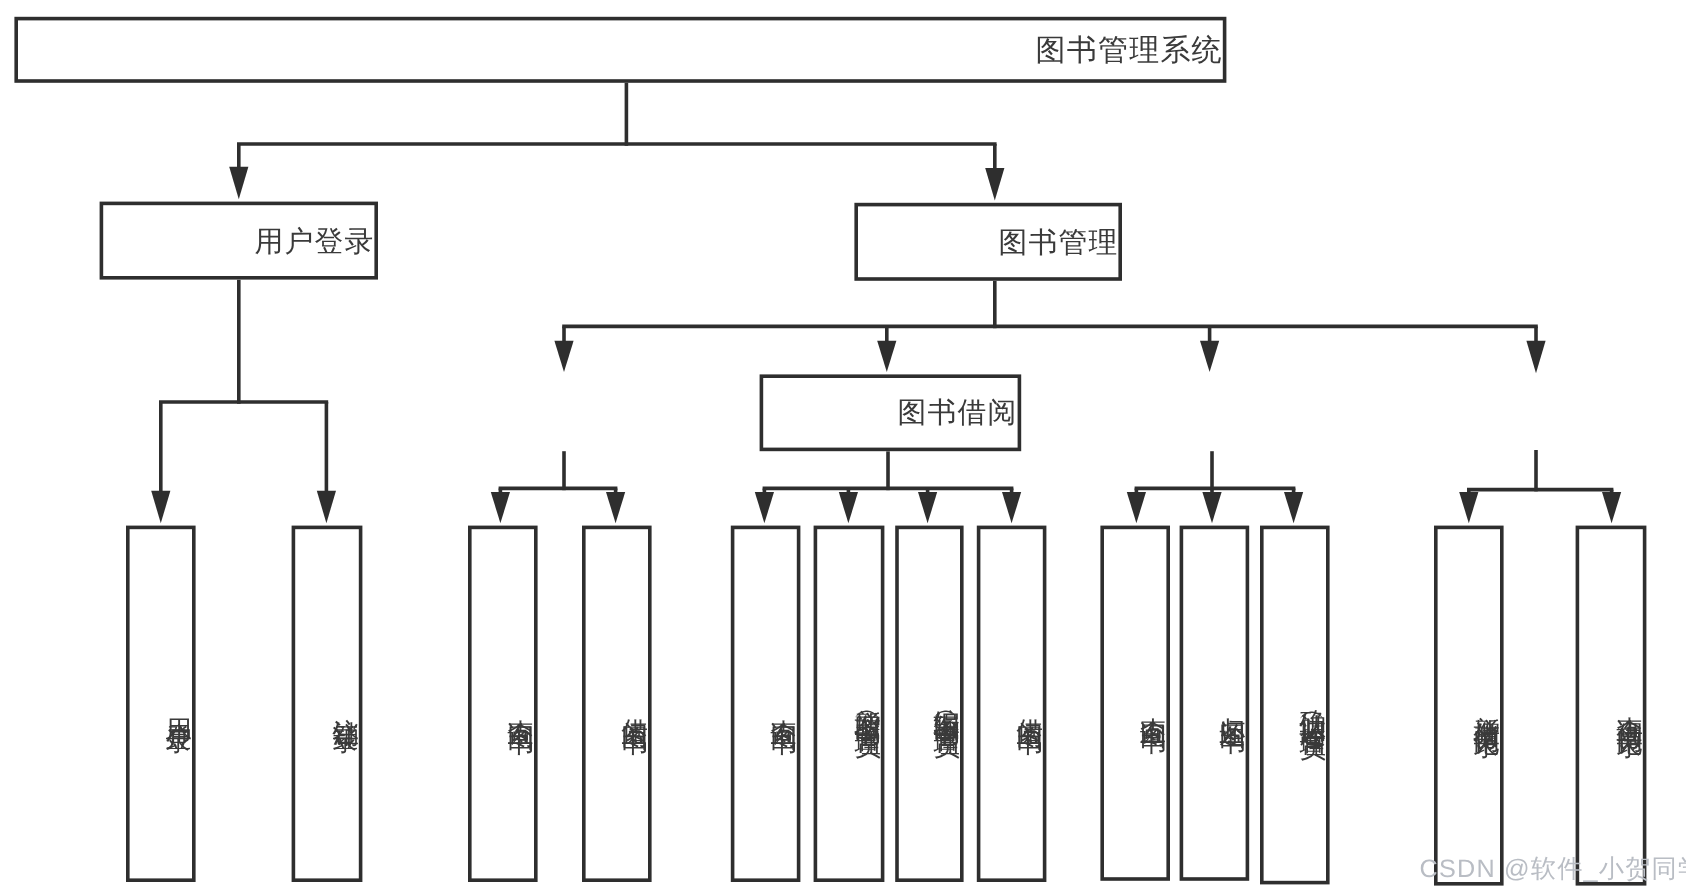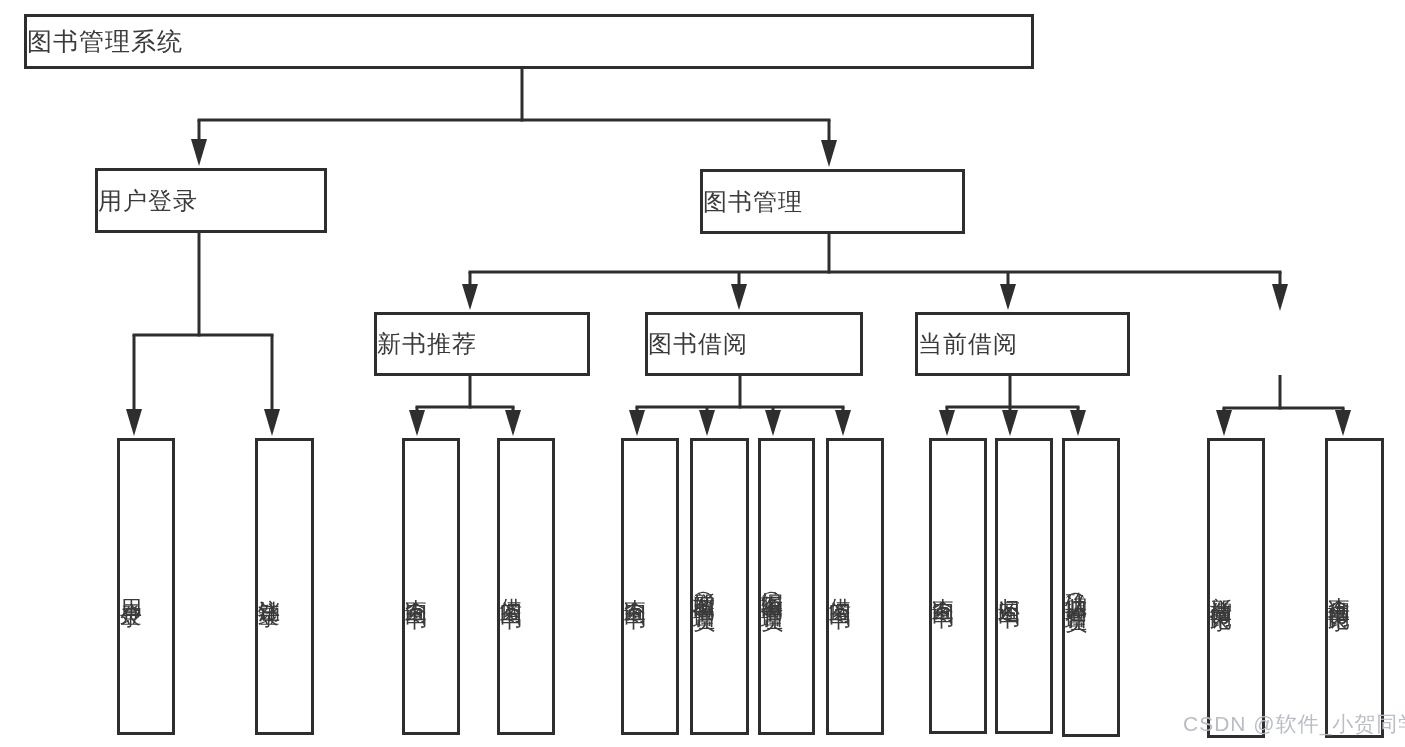--- a/index.html
+++ b/index.html
@@ -18,24 +18,23 @@
     overflow:hidden;
   }
   svg.wires{position:absolute;left:0;top:0;width:1405px;height:747px;pointer-events:none;}
   svg.wires line{stroke:var(--line);stroke-width:3;}
   svg.wires polygon{fill:var(--line);stroke:none;}
   .node{
     position:absolute;
     box-sizing:border-box;
     background:#ffffff;
     border:3px solid var(--line);
-    display:flex;align-items:center;justify-content:flex-start;
+    display:flex;align-items:center;justify-content:flex-end;
     text-align:center;
     white-space:nowrap;
-    margin-left:12px;
   }
   .lvl-root{font-size:25px;letter-spacing:1px;}
   .lvl-branch{font-size:24px;letter-spacing:1px;}
   .leaf{
     border-width:3px;
   }
   .leaf .vtext{
     writing-mode:vertical-rl;
     text-orientation:mixed;
     font-size:22px;
@@ -121,32 +120,26 @@
     <polygon points="1335,410 1351,410 1343,436"></polygon>
   </svg>
 
   <div class="node lvl-root" style="left:12px;top:14px;width:1010px;height:55px;">
     <span>图书管理系统</span>
   </div>
 
   <div class="node lvl-branch" style="left:83px;top:168px;width:232px;height:65px;">
     <span>用户登录</span>
   </div>
-  <div class="node lvl-branch" style="left:688px;top:169px;width:265px;height:65px;">
+  <div class="node lvl-branch" style="left:712px;top:169px;width:223px;height:65px;">
     <span>图书管理</span>
   </div>
 
-  <div class="node lvl-branch" style="left:362px;top:312px;width:216px;height:64px;">
-    <span>新书推荐</span>
-  </div>
   <div class="node lvl-branch" style="left:633px;top:312px;width:218px;height:64px;">
     <span>图书借阅</span>
-  </div>
-  <div class="node lvl-branch" style="left:903px;top:312px;width:215px;height:64px;">
-    <span>当前借阅</span>
   </div>
 
   <div class="node leaf" style="left:105px;top:438px;width:58px;height:297px;">
     <span class="vtext">用户登录</span>
   </div>
   <div class="node leaf" style="left:243px;top:438px;width:59px;height:297px;">
     <span class="vtext">注销登录</span>
   </div>
 
   <div class="node leaf" style="left:390px;top:438px;width:58px;height:297px;">

